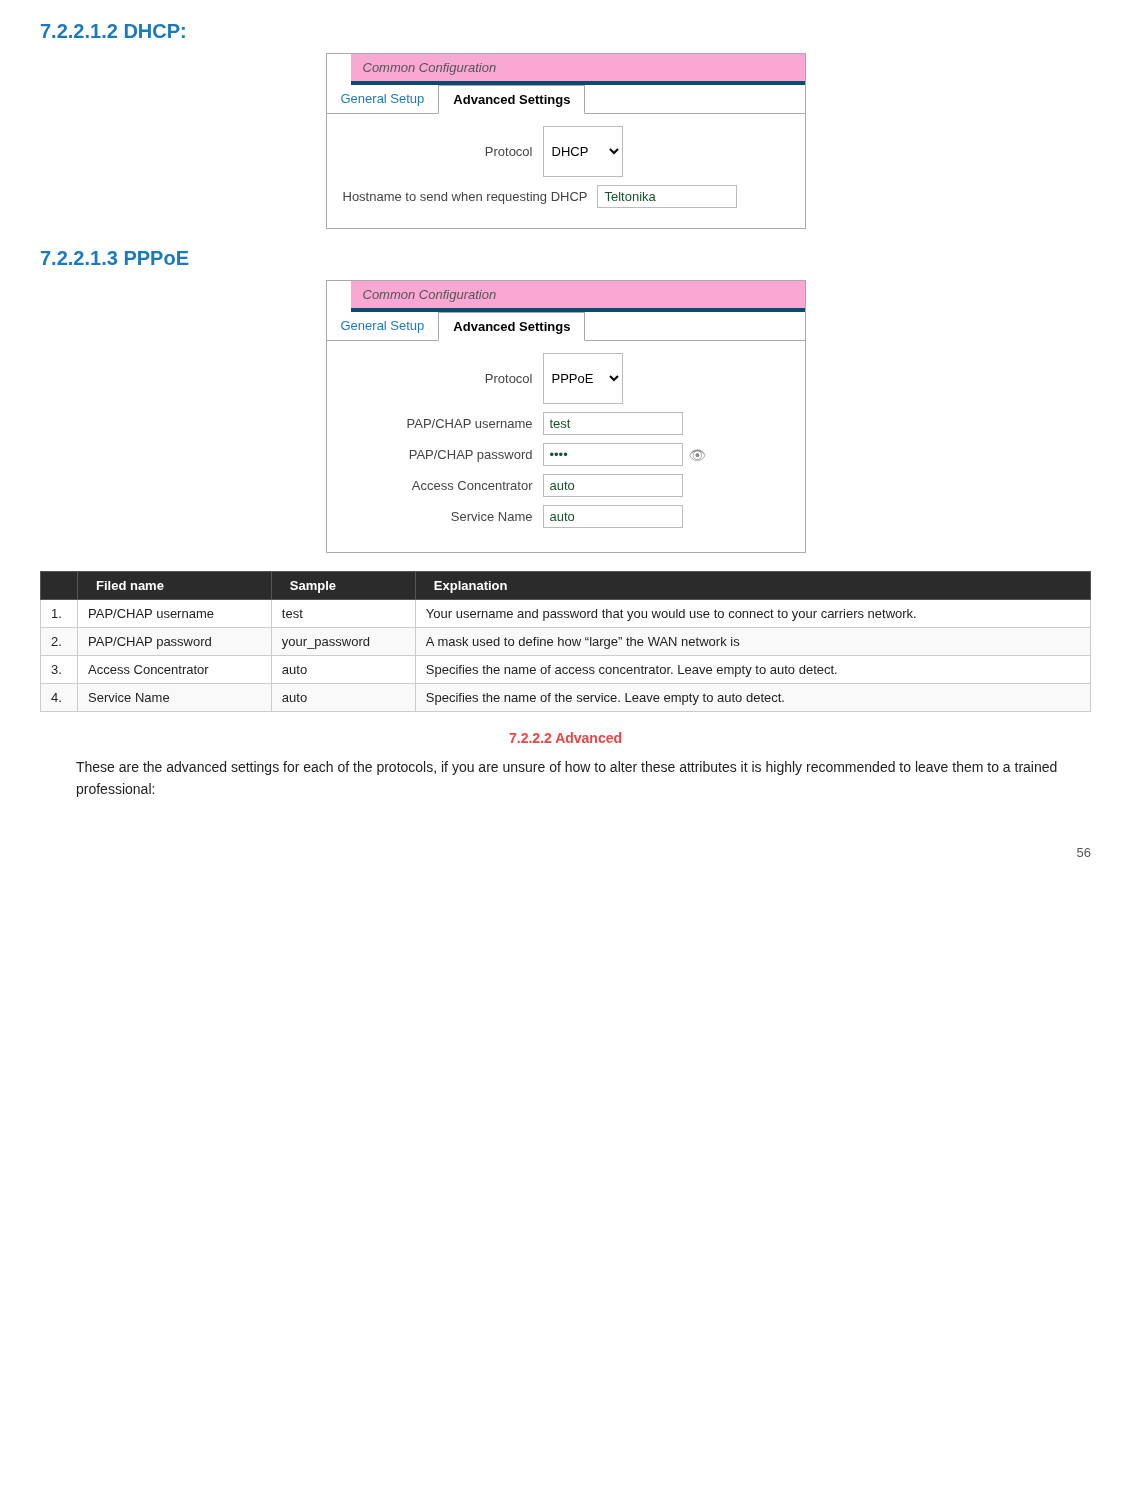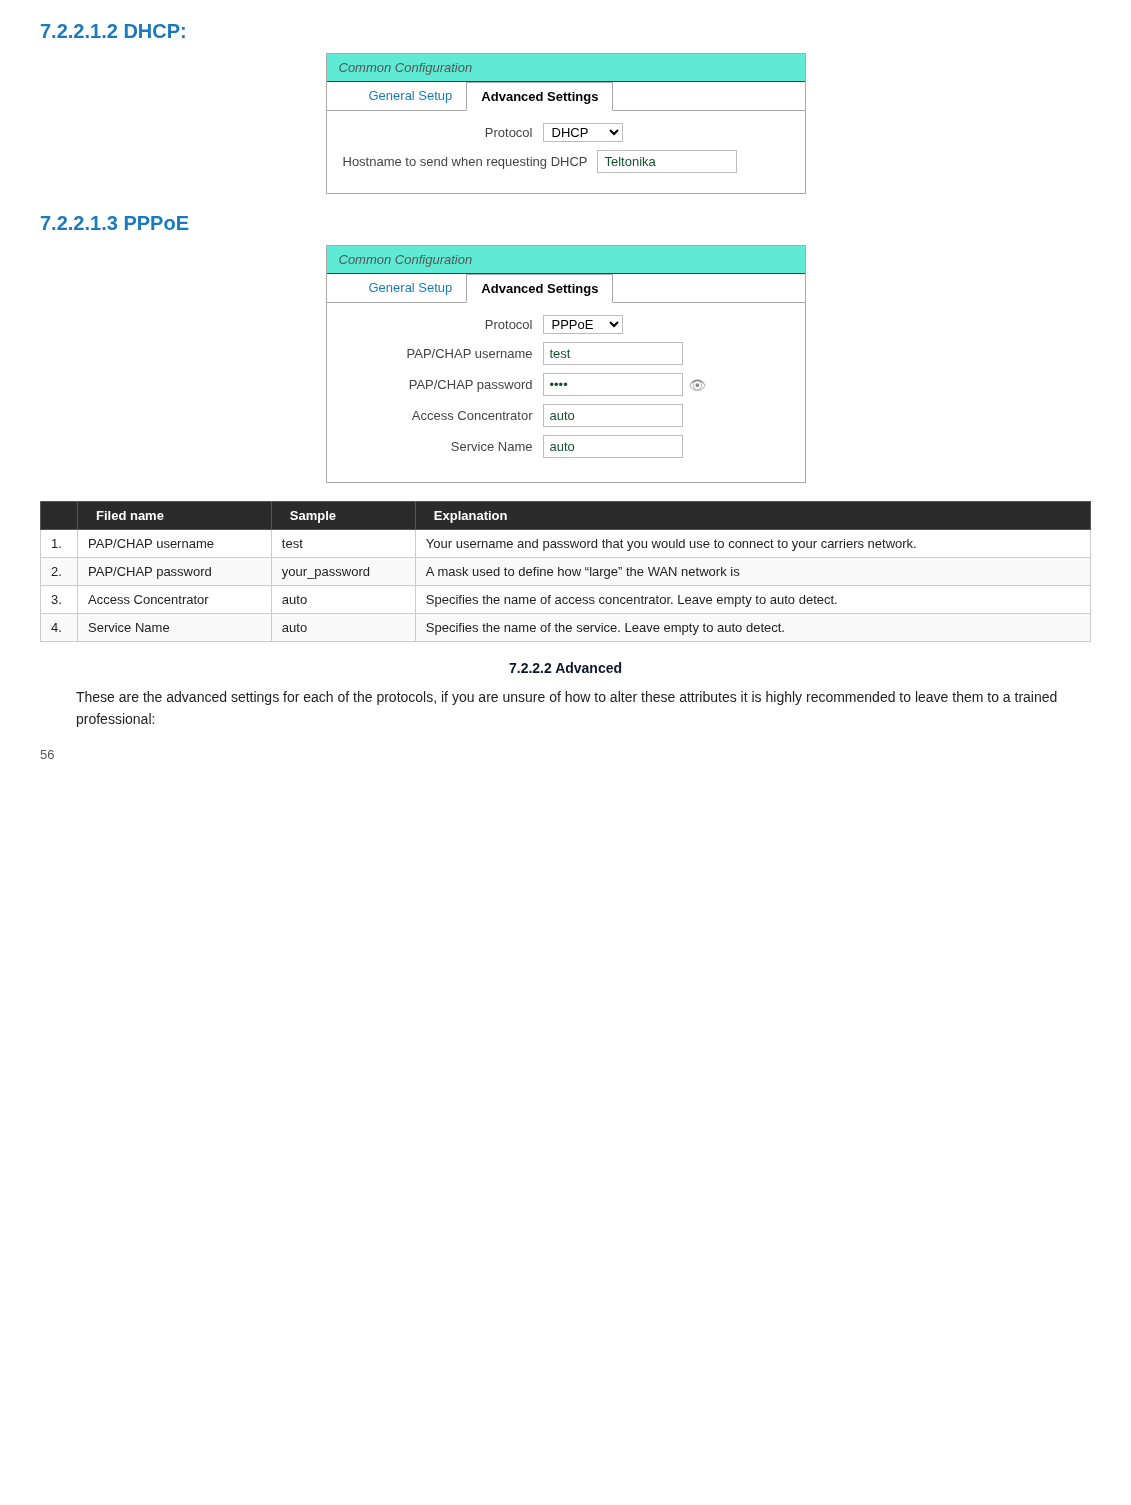--- a/index.html
+++ b/index.html
@@ -29,32 +29,32 @@
 
     
     .config-box {
       border: 1px solid #aaa;
       background: #fff;
       width: 480px;
       margin: 10px auto 18px auto;
       padding: 0 0 12px 0;
     }
     .config-box-title {
-      background: #5eead4;
+      background: #f9a8d4;
       padding: 6px 12px;
       font-size: 13px;
       color: #555;
-      border-bottom: 1px solid #0c4a6e;
+      border-bottom: 4px solid #0c4a6e;
       font-style: italic;
+      margin-left: 24px;
     }
     .config-tabs {
       display: flex;
       border-bottom: 1px solid #aaa;
       margin-bottom: 12px;
-      padding-left: 28px;
     }
     .config-tab {
       padding: 6px 14px;
       font-size: 13px;
       cursor: pointer;
       border: 1px solid #aaa;
       border-bottom: none;
       margin-bottom: -1px;
       background: #f0f0f0;
       color: #333;
@@ -91,21 +91,21 @@
       width: 140px;
       color: #14532d;
       background: #fff;
     }
     .config-select-wrap {
       display: flex;
       align-items: center;
     }
     .config-select-wrap select {
       border: 1px solid #bbb;
-      padding: 0 4px;
+      padding: 16px 4px;
       font-size: 13px;
       width: 80px;
       background: #fff;
     }
     .eye-icon {
       margin-left: 6px;
       color: #888;
       font-size: 14px;
       cursor: pointer;
     }
@@ -135,30 +135,30 @@
     }
     .row-num {
       width: 28px;
       text-align: left;
       border: 1px solid #ccc;
       padding: 6px 6px;
     }
 
     
     .subsection-heading {
-      color: #0f172a;
+      color: #ef4444;
       font-size: 14px;
       font-weight: bold;
       text-align: center;
       margin: 18px 0 10px 0;
     }
 
     .page-num {
-      text-align: left;
-      margin-top: 16px;
+      text-align: right;
+      margin-top: 44px;
       color: #555;
       font-size: 13px;
     }
   </style>
 </head>
 <body>
 
 <div>
   <div class="section-heading">7.2.2.1.2  DHCP:</div>
 

